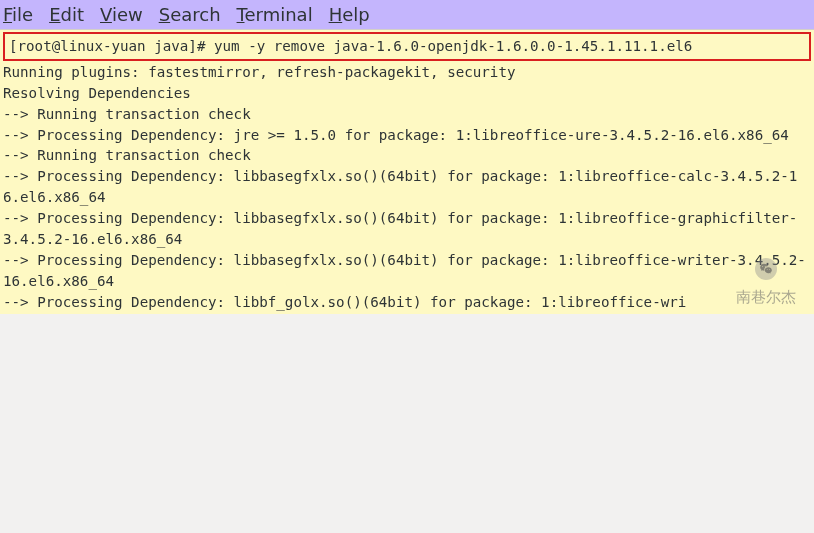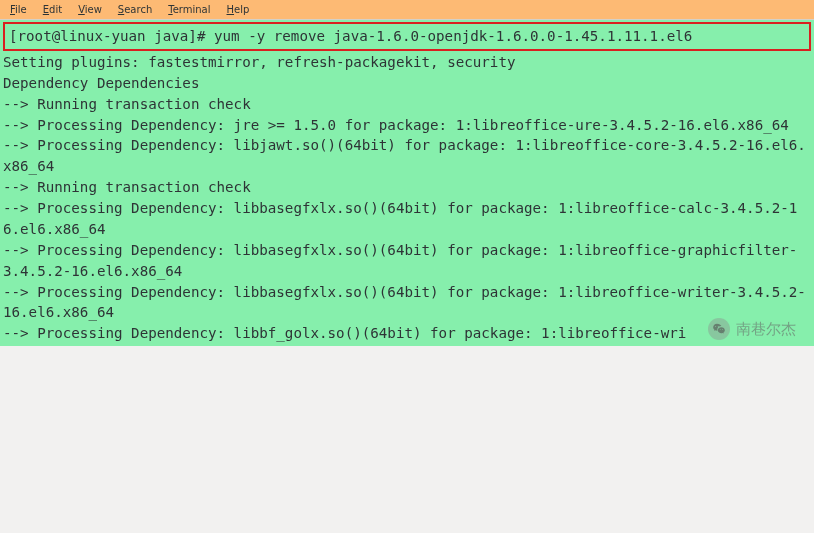--- a/index.html
+++ b/index.html
@@ -10,34 +10,34 @@
     body {
       font-family: "DejaVu Sans", Arial, sans-serif;
       background: #f2f1f0;
       width: 814px;
       height: 533px;
       overflow: hidden;
     }
     .menubar {
       display: flex;
       gap: 16px;
-      padding: 4px 10px;
-      background: #fdba74;
+      padding: 4px 3px;
+      background: #c4b5fd;
       border-bottom: 1px solid #d4d0c8;
-      font-size: 10px;
+      font-size: 18px;
       color: #2e3436;
     }
     .menubar span {
       cursor: default;
     }
     .menubar .mn-u {
       text-decoration: underline;
     }
     .terminal-area {
-      background: #86efac;
+      background: #fef9c3;
       font-family: "DejaVu Sans Mono", "Courier New", monospace;
       font-size: 14.2px;
       color: #2e3436;
       line-height: 1.47;
       padding: 2px 3px;
       position: relative;
     }
     .highlight-box {
       border: 2px solid #d92020;
       padding: 2px 4px;
@@ -50,20 +50,21 @@
     .watermark {
       position: absolute;
       right: 18px;
       bottom: 6px;
       font-family: Arial, sans-serif;
       font-size: 15px;
       color: rgba(100,100,100,0.55);
       display: flex;
       align-items: center;
       gap: 6px;
+      flex-direction: column;
     }
     .watermark .wm-icon {
       width: 22px;
       height: 22px;
       border-radius: 50%;
       background: rgba(140,140,140,0.4);
       display: flex;
       align-items: center;
       justify-content: center;
     }
@@ -82,25 +83,24 @@
   <span><span class="mn-u">V</span>iew</span>
   <span><span class="mn-u">S</span>earch</span>
   <span><span class="mn-u">T</span>erminal</span>
   <span><span class="mn-u">H</span>elp</span>
 </div>
 
 <div class="terminal-area">
   <div class="highlight-box">
     <div class="term-line">[root@linux-yuan java]# yum -y remove java-1.6.0-openjdk-1.6.0.0-1.45.1.11.1.el6</div>
   </div>
-  <div class="term-line">Setting plugins: fastestmirror, refresh-packagekit, security</div>
-  <div class="term-line">Dependency Dependencies</div>
+  <div class="term-line">Running plugins: fastestmirror, refresh-packagekit, security</div>
+  <div class="term-line">Resolving Dependencies</div>
   <div class="term-line">--&gt; Running transaction check</div>
   <div class="term-line">--&gt; Processing Dependency: jre &gt;= 1.5.0 for package: 1:libreoffice-ure-3.4.5.2-16.el6.x86_64</div>
-  <div class="term-line">--&gt; Processing Dependency: libjawt.so()(64bit) for package: 1:libreoffice-core-3.4.5.2-16.el6.x86_64</div>
   <div class="term-line">--&gt; Running transaction check</div>
   <div class="term-line">--&gt; Processing Dependency: libbasegfxlx.so()(64bit) for package: 1:libreoffice-calc-3.4.5.2-16.el6.x86_64</div>
   <div class="term-line">--&gt; Processing Dependency: libbasegfxlx.so()(64bit) for package: 1:libreoffice-graphicfilter-3.4.5.2-16.el6.x86_64</div>
   <div class="term-line">--&gt; Processing Dependency: libbasegfxlx.so()(64bit) for package: 1:libreoffice-writer-3.4.5.2-16.el6.x86_64</div>
   <div class="term-line">--&gt; Processing Dependency: libbf_golx.so()(64bit) for package: 1:libreoffice-wri</div>
 
   <div class="watermark">
     <span class="wm-icon">
       <svg viewBox="0 0 24 24">
           <path d="M8.5 3C4.9 3 2 5.7 2 9c0 1.8.9 3.4 2.3 4.5l-.6 2 2.3-1.2c.8.3 1.6.5 2.5.5.3 0 .6 0 .9-.1-.2-.6-.3-1.2-.3-1.9 0-3.2 3-5.8 6.7-5.8h.2C15.3 4.6 12.2 3 8.5 3zm-2.2 4c.5 0 .9.4.9.9s-.4.9-.9.9-.9-.4-.9-.9.4-.9.9-.9zm4.4 0c.5 0 .9.4.9.9s-.4.9-.9.9-.9-.4-.9-.9.4-.9.9-.9zM16 9c-3.3 0-6 2.3-6 5.1 0 2.8 2.7 5.1 6 5.1.7 0 1.4-.1 2.1-.3l1.9.9-.5-1.7c1.5-.9 2.5-2.4 2.5-4 0-2.8-2.7-5.1-6-5.1zm-1.9 3.3c.4 0 .8.4.8.8s-.4.8-.8.8-.8-.4-.8-.8.4-.8.8-.8zm3.8 0c.4 0 .8.4.8.8s-.4.8-.8.8-.8-.4-.8-.8.4-.8.8-.8z"></path>

